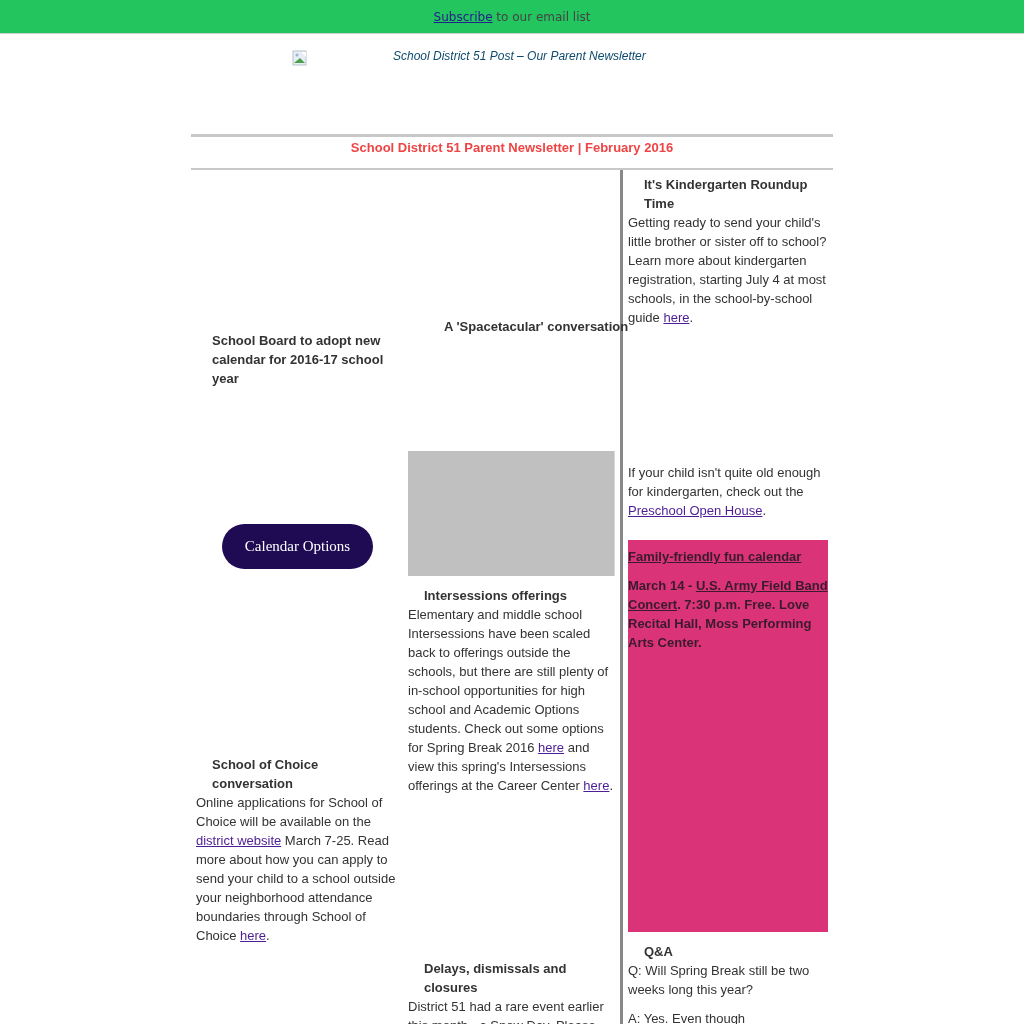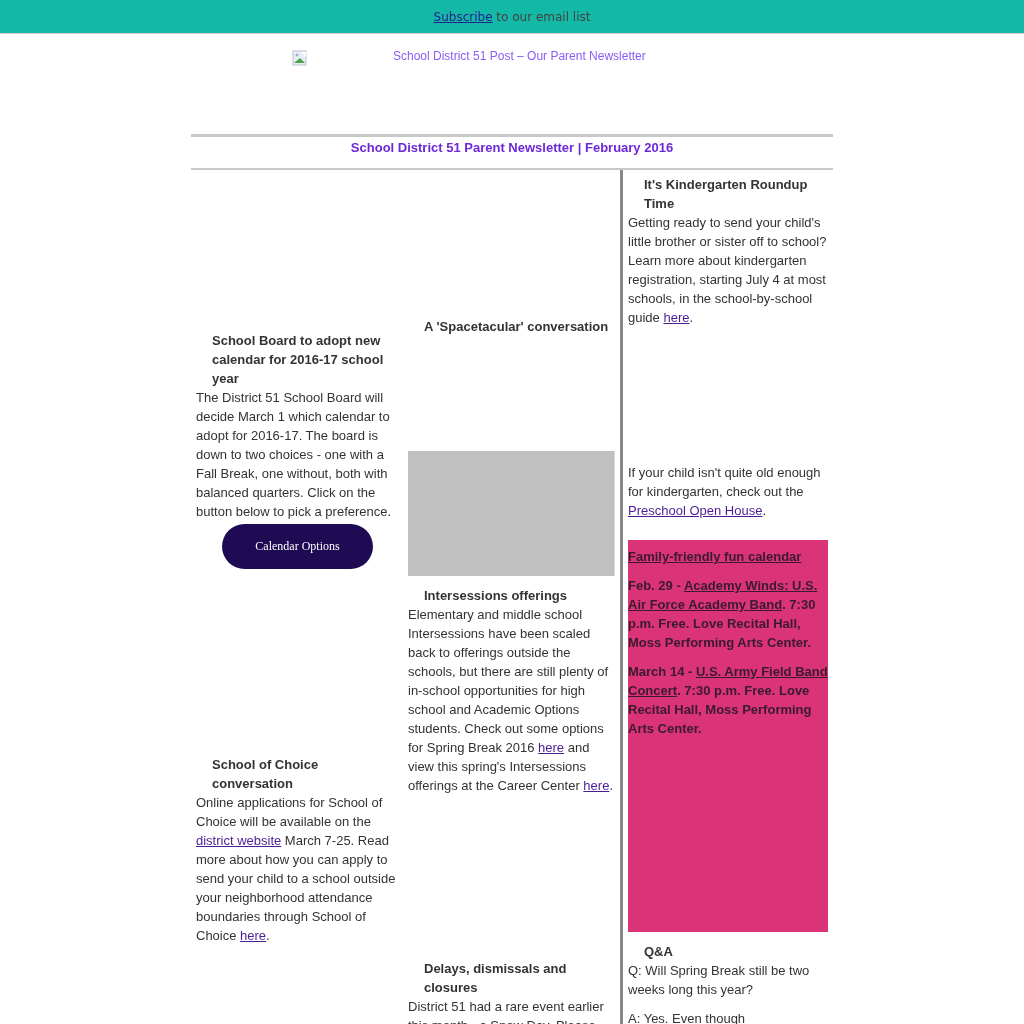--- a/index.html
+++ b/index.html
@@ -3,58 +3,58 @@
 <meta charset="utf-8">
 <style>
   * { box-sizing: border-box; }
   html, body { margin: 0; padding: 0; background: #ffffff; }
   body {
     width: 1024px; height: 1024px; overflow: hidden; position: relative;
     font-family: "Liberation Sans", sans-serif; color: #333333;
   }
   .topbar {
     position: absolute; left: 0; top: 0; width: 1024px; height: 34px;
-    background: #14b8a6; border-bottom: 1px solid #cfcfcf;
+    background: #22c55e; border-bottom: 1px solid #cfcfcf;
     text-align: center; font-family: "DejaVu Sans", sans-serif; font-size: 12px;
     line-height: 34px; color: #444;
   }
   .topbar a { color: #1a0dab; text-decoration: underline; color: #22228a; }
   .logo-row {
     position: absolute; left: 191px; top: 48px; width: 642px; height: 20px;
-    text-align: right; font-size: 12px; color: #8b5cf6;
+    text-align: right; font-size: 12px; color: #0c4a6e; font-style: italic;
   }
   .broken-img {
     position: absolute; left: 101px; top: 2px; width: 16px; height: 16px;
   }
   .logo-alt { position: absolute; left: 202px; top: 1px; }
   .rule-top {
     position: absolute; left: 191px; top: 134px; width: 642px; height: 3px; background: #c8c8c8;
   }
   .issue-title {
     position: absolute; left: 191px; top: 139px; width: 642px; text-align: center;
-    font-size: 13px; font-weight: bold; color: #6d28d9; line-height: 17px;
+    font-size: 13px; font-weight: bold; color: #ef4444; line-height: 17px;
   }
   .rule-bottom {
     position: absolute; left: 191px; top: 168px; width: 642px; height: 2px; background: #c8c8c8;
   }
   .col-divider {
     position: absolute; left: 620px; top: 170px; width: 3px; height: 854px; background: #888888;
   }
   .block {
     position: absolute; font-size: 13px; line-height: 19px; color: #333;
   }
   .block h3 {
     margin: 0; font-size: 13px; font-weight: bold; line-height: 19px; color: #333; padding-left: 16px;
   }
   .block p { margin: 0; }
   .block a { color: #4c1d95; text-decoration: underline; }
   .cal-btn {
     position: absolute; left: 222px; top: 524px; width: 151px; height: 45px;
     background: #1e0b54; border-radius: 23px; color: #ffffff;
-    font-family: "Liberation Serif", serif; font-size: 12px;
+    font-family: "Liberation Serif", serif; font-size: 15px;
     text-align: center; line-height: 45px; cursor: pointer;
   }
   .video {
     position: absolute; left: 408px; top: 451px; width: 207px; height: 125px;
     background: #c0c0c0; border-right: 1px solid #d8d8d8;
   }
   .events {
     position: absolute; left: 628px; top: 540px; width: 200px; height: 392px;
     background: #db3377; padding: 0; font-size: 13px; line-height: 19px;
     font-weight: bold; color: #3a1a2e;
@@ -81,31 +81,30 @@
 </div>
 
 <div class="rule-top"></div>
 <div class="issue-title">School District 51 Parent Newsletter | February 2016</div>
 <div class="rule-bottom"></div>
 
 <div class="col-divider"></div>
 
 <div class="block" style="left:196px; top:331px; width:206px;">
   <h3>School Board to adopt new calendar for 2016-17 school year</h3>
-  <p>The District 51 School Board will decide March 1 which calendar to adopt for 2016-17. The board is down to two choices - one with a Fall Break, one without, both with balanced quarters. Click on the button below to pick a preference.</p>
 </div>
 
 <div class="cal-btn">Calendar Options</div>
 
 <div class="block" style="left:196px; top:755px; width:206px;">
   <h3>School of Choice conversation</h3>
   <p><span>Online applications for School of Choice will be available on the </span><a href="#">district website</a><span> March 7-25. Read more about how you can apply to send your child to a school outside your neighborhood attendance boundaries through School of Choice </span><a href="#">here</a><span>.</span></p>
 </div>
 
-<div class="block" style="left:408px; top:317px; width:210px;">
+<div class="block" style="left:428px; top:317px; width:210px;">
   <h3>A 'Spacetacular' conversation</h3>
 </div>
 
 <div class="video"></div>
 
 <div class="block" style="left:408px; top:586px; width:210px;">
   <h3>Intersessions offerings</h3>
   <p><span>Elementary and middle school Intersessions have been scaled back to offerings outside the schools, but there are still plenty of in-school opportunities for high school and Academic Options students. Check out some options for Spring Break 2016 </span><a href="#">here</a><span> and view this spring's Intersessions offerings at the Career Center </span><a href="#">here</a><span>.</span></p>
 </div>
 
@@ -121,23 +120,20 @@
 
 <div class="block" style="left:628px; top:463px; width:202px;">
   <p><span>If your child isn't quite old enough for kindergarten, check out the </span><a href="#">Preschool Open House</a><span>.</span></p>
 </div>
 
 <div class="events">
   <div class="ev" style="margin-bottom:10px;">
     <a href="#" class="ev-title">Family-friendly fun calendar</a>
   </div>
   <div class="ev">
-    <span>Feb. 29 - </span><a href="#">Academy Winds: U.S. Air Force Academy Band</a><span>. 7:30 p.m. Free. Love Recital Hall, Moss Performing Arts Center.</span>
-  </div>
-  <div class="ev">
     <span>March 14 - </span><a href="#">U.S. Army Field Band Concert</a><span>. 7:30 p.m. Free. Love Recital Hall, Moss Performing Arts Center.</span>
   </div>
 </div>
 
 <div class="block" style="left:628px; top:942px; width:202px;">
   <h3>Q&amp;A</h3>
   <p>Q: Will Spring Break still be two weeks long this year?</p>
   <p style="margin-top:10px;">A: Yes. Even though</p>
 </div>
 

